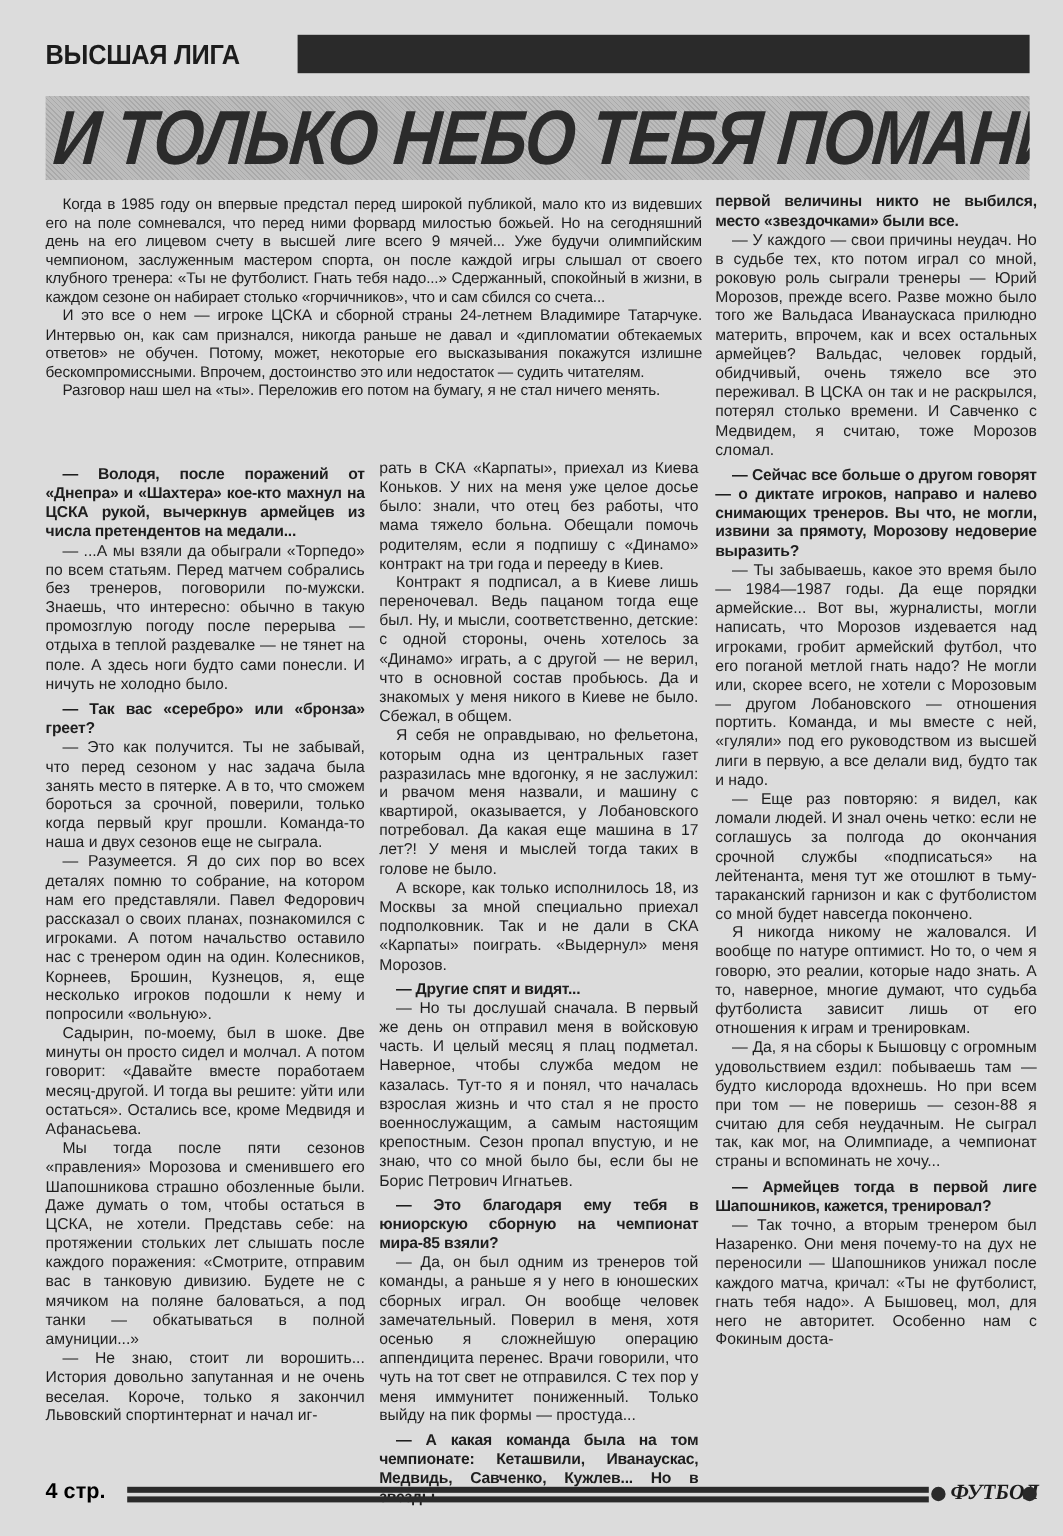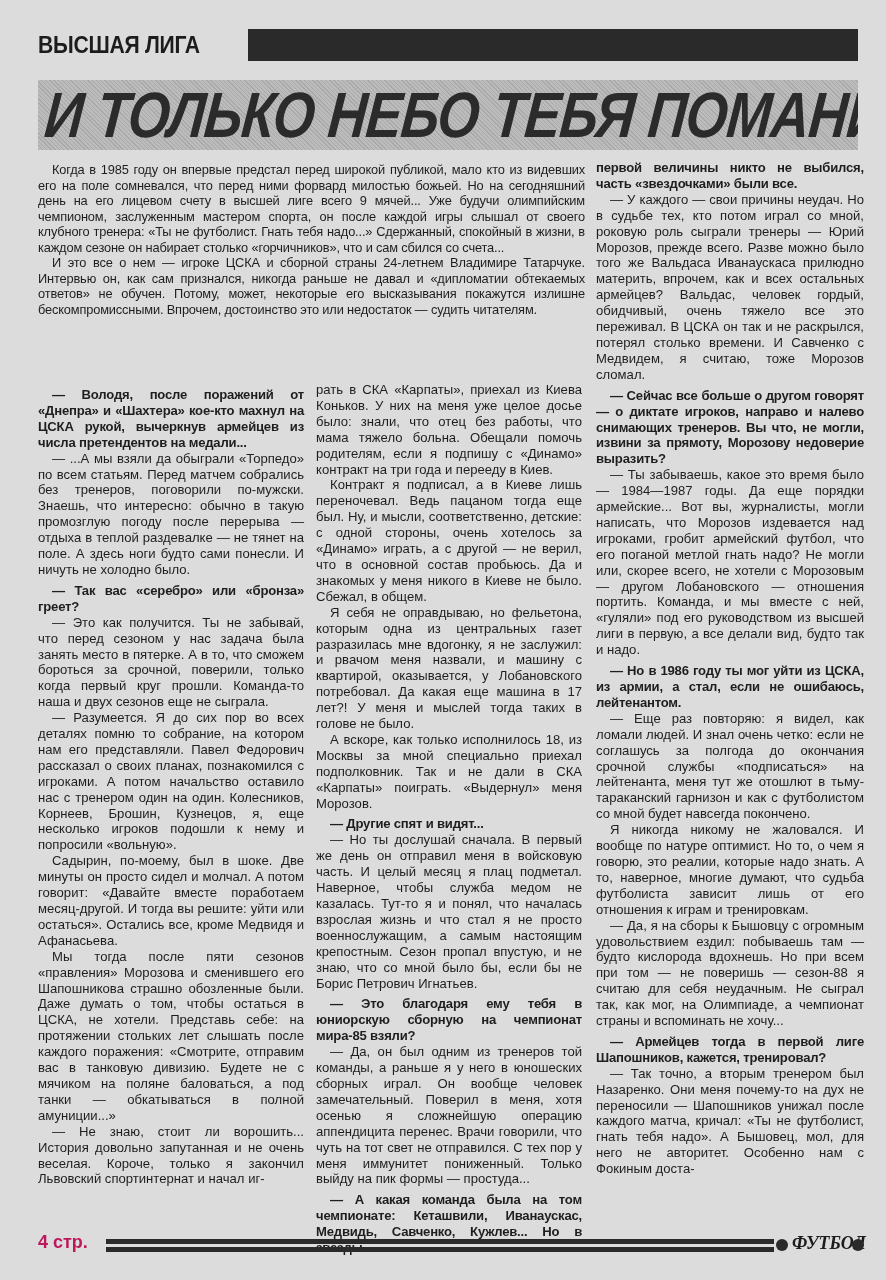--- a/index.html
+++ b/index.html
@@ -32,21 +32,21 @@
 
   .intro { left: 38px; top: 162px; width: 547px; font-weight: 400; font-size: 12.8px; line-height: 15.5px; letter-spacing: -0.15px; }
   .intro p { text-indent: 14px; }
 
   .c1 { left: 38px; top: 382px; width: 266px; }
   .c2 { left: 316px; top: 382px; width: 266px; }
   .c3 { left: 596px; top: 160px; width: 268px; }
 
   
   .footer { position: absolute; left: 38px; top: 1232px; width: 826px; height: 24px; }
-  .page-num { position: absolute; left: 0; top: 0; font-weight: 700; font-size: 18px; color: #be185d; }
+  .page-num { position: absolute; left: 0; top: 0; font-weight: 700; font-size: 18px; color: #000000; }
   .rule { position: absolute; left: 68px; width: 668px; height: 5px; background: #2a2a2a; }
   .rule.r1 { top: 7px; }
   .rule.r2 { top: 15px; }
   .dot { position: absolute; top: 7px; width: 12px; height: 12px; border-radius: 50%; background: #2a2a2a; }
   .dot.d1 { left: 738px; }
   .dot.d2 { left: 814px; }
   .section-name { position: absolute; left: 754px; top: 1px; font-family: "Liberation Serif", serif; font-weight: 700; font-style: italic; font-size: 18px; color: #1c1c1c; }
 </style>
 </head>
 <body>
@@ -58,20 +58,21 @@
     <div class="rubric-bar"></div>
   </div>
 
   <div class="headline-box">
     <div class="headline">И ТОЛЬКО НЕБО ТЕБЯ ПОМАНИТ...</div>
   </div>
 
   <div class="col intro">
     <p>Когда в 1985 году он впервые предстал перед широкой публикой, мало кто из видевших его на поле сомневался, что перед ними форвард милостью божьей. Но на сегодняшний день на его лицевом счету в высшей лиге всего 9 мячей... Уже будучи олимпийским чемпионом, заслуженным мастером спорта, он после каждой игры слышал от своего клубного тренера: «Ты не футболист. Гнать тебя надо...» Сдержанный, спокойный в жизни, в каждом сезоне он набирает столько «горчичников», что и сам сбился со счета...</p>
     <p>И это все о нем — игроке ЦСКА и сборной страны 24-летнем Владимире Татарчуке. Интервью он, как сам признался, никогда раньше не давал и «дипломатии обтекаемых ответов» не обучен. Потому, может, некоторые его высказывания покажутся излишне бескомпромиссными. Впрочем, достоинство это или недостаток — судить читателям.</p>
+    <p>Разговор наш шел на «ты». Переложив его потом на бумагу, я не стал ничего менять.</p>
   </div>
 
   <div class="col c1">
       <p class="q gap">— Володя, после поражений от «Днепра» и «Шахтера» кое-кто махнул на ЦСКА рукой, вычеркнув армейцев из числа претендентов на медали...</p>
       <p class="">— ...А мы взяли да обыграли «Торпедо» по всем статьям. Перед матчем собрались без тренеров, поговорили по-мужски. Знаешь, что интересно: обычно в такую промозглую погоду после перерыва — отдыха в теплой раздевалке — не тянет на поле. А здесь ноги будто сами понесли. И ничуть не холодно было.</p>
       <p class="q gap">— Так вас «серебро» или «бронза» греет?</p>
       <p class="">— Это как получится. Ты не забывай, что перед сезоном у нас задача была занять место в пятерке. А в то, что сможем бороться за срочной, поверили, только когда первый круг прошли. Команда-то наша и двух сезонов еще не сыграла.</p>
       <p class="">— Разумеется. Я до сих пор во всех деталях помню то собрание, на котором нам его представляли. Павел Федорович рассказал о своих планах, познакомился с игроками. А потом начальство оставило нас с тренером один на один. Колесников, Корнеев, Брошин, Кузнецов, я, еще несколько игроков подошли к нему и попросили «вольную».</p>
       <p class="">Садырин, по-моему, был в шоке. Две минуты он просто сидел и молчал. А потом говорит: «Давайте вместе поработаем месяц-другой. И тогда вы решите: уйти или остаться». Остались все, кроме Медвидя и Афанасьева.</p>
       <p class="">Мы тогда после пяти сезонов «правления» Морозова и сменившего его Шапошникова страшно обозленные были. Даже думать о том, чтобы остаться в ЦСКА, не хотели. Представь себе: на протяжении стольких лет слышать после каждого поражения: «Смотрите, отправим вас в танковую дивизию. Будете не с мячиком на поляне баловаться, а под танки — обкатываться в полной амуниции...»</p>
@@ -82,25 +83,24 @@
       <p class="">Контракт я подписал, а в Киеве лишь переночевал. Ведь пацаном тогда еще был. Ну, и мысли, соответственно, детские: с одной стороны, очень хотелось за «Динамо» играть, а с другой — не верил, что в основной состав пробьюсь. Да и знакомых у меня никого в Киеве не было. Сбежал, в общем.</p>
       <p class="">Я себя не оправдываю, но фельетона, которым одна из центральных газет разразилась мне вдогонку, я не заслужил: и рвачом меня назвали, и машину с квартирой, оказывается, у Лобановского потребовал. Да какая еще машина в 17 лет?! У меня и мыслей тогда таких в голове не было.</p>
       <p class="">А вскоре, как только исполнилось 18, из Москвы за мной специально приехал подполковник. Так и не дали в СКА «Карпаты» поиграть. «Выдернул» меня Морозов.</p>
       <p class="q gap">— Другие спят и видят...</p>
       <p class="">— Но ты дослушай сначала. В первый же день он отправил меня в войсковую часть. И целый месяц я плац подметал. Наверное, чтобы служба медом не казалась. Тут-то я и понял, что началась взрослая жизнь и что стал я не просто военнослужащим, а самым настоящим крепостным. Сезон пропал впустую, и не знаю, что со мной было бы, если бы не Борис Петрович Игнатьев.</p>
       <p class="q gap">— Это благодаря ему тебя в юниорскую сборную на чемпионат мира-85 взяли?</p>
       <p class="">— Да, он был одним из тренеров той команды, а раньше я у него в юношеских сборных играл. Он вообще человек замечательный. Поверил в меня, хотя осенью я сложнейшую операцию аппендицита перенес. Врачи говорили, что чуть на тот свет не отправился. С тех пор у меня иммунитет пониженный. Только выйду на пик формы — простуда...</p>
       <p class="q gap">— А какая команда была на том чемпионате: Кеташвили, Иванаускас, Медвидь, Савченко, Кужлев... Но в звезды</p>
     </div>
   <div class="col c3">
-      <p class="q cont">первой величины никто не выбился, часть «звездочками» были все.</p>
+      <p class="q cont">первой величины никто не выбился, место «звездочками» были все.</p>
       <p class="">— У каждого — свои причины неудач. Но в судьбе тех, кто потом играл со мной, роковую роль сыграли тренеры — Юрий Морозов, прежде всего. Разве можно было того же Вальдаса Иванаускаса прилюдно материть, впрочем, как и всех остальных армейцев? Вальдас, человек гордый, обидчивый, очень тяжело все это переживал. В ЦСКА он так и не раскрылся, потерял столько времени. И Савченко с Медвидем, я считаю, тоже Морозов сломал.</p>
       <p class="q gap">— Сейчас все больше о другом говорят — о диктате игроков, направо и налево снимающих тренеров. Вы что, не могли, извини за прямоту, Морозову недоверие выразить?</p>
       <p class="">— Ты забываешь, какое это время было — 1984—1987 годы. Да еще порядки армейские... Вот вы, журналисты, могли написать, что Морозов издевается над игроками, гробит армейский футбол, что его поганой метлой гнать надо? Не могли или, скорее всего, не хотели с Морозовым — другом Лобановского — отношения портить. Команда, и мы вместе с ней, «гуляли» под его руководством из высшей лиги в первую, а все делали вид, будто так и надо.</p>
-      <p class="q gap">— Но в 1986 году ты мог уйти из ЦСКА, из армии, а стал, если не ошибаюсь, лейтенантом.</p>
       <p class="">— Еще раз повторяю: я видел, как ломали людей. И знал очень четко: если не соглашусь за полгода до окончания срочной службы «подписаться» на лейтенанта, меня тут же отошлют в тьму-тараканский гарнизон и как с футболистом со мной будет навсегда покончено.</p>
       <p class="">Я никогда никому не жаловался. И вообще по натуре оптимист. Но то, о чем я говорю, это реалии, которые надо знать. А то, наверное, многие думают, что судьба футболиста зависит лишь от его отношения к играм и тренировкам.</p>
       <p class="">— Да, я на сборы к Бышовцу с огромным удовольствием ездил: побываешь там — будто кислорода вдохнешь. Но при всем при том — не поверишь — сезон-88 я считаю для себя неудачным. Не сыграл так, как мог, на Олимпиаде, а чемпионат страны и вспоминать не хочу...</p>
       <p class="q gap">— Армейцев тогда в первой лиге Шапошников, кажется, тренировал?</p>
       <p class="">— Так точно, а вторым тренером был Назаренко. Они меня почему-то на дух не переносили — Шапошников унижал после каждого матча, кричал: «Ты не футболист, гнать тебя надо». А Бышовец, мол, для него не авторитет. Особенно нам с Фокиным доста-</p>
     </div>
 
   <div class="footer">
     <span class="page-num">4 стр.</span>
     <div class="rule r1"></div>

